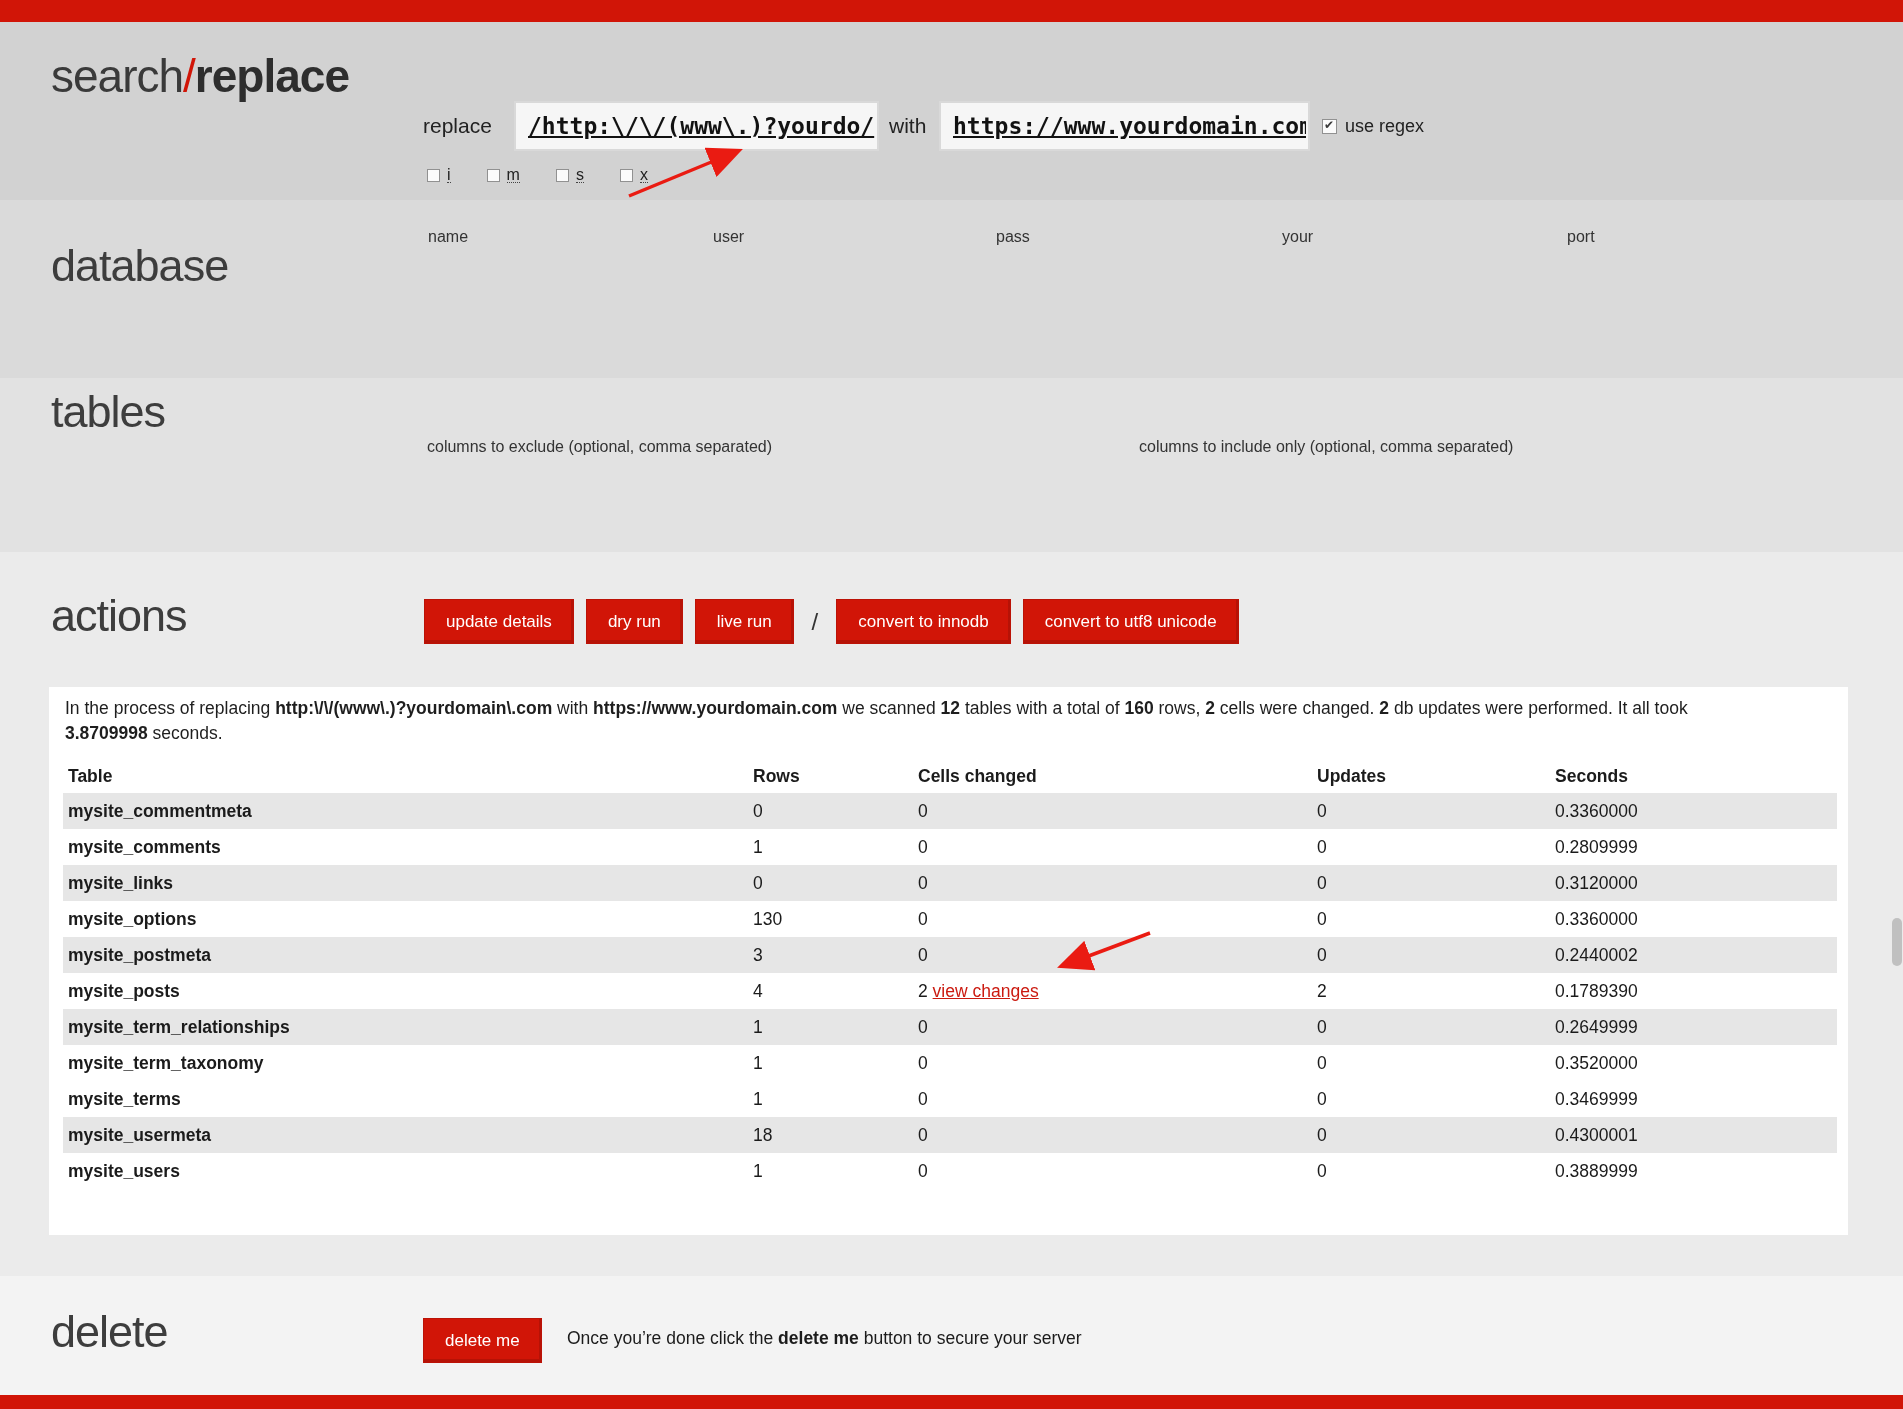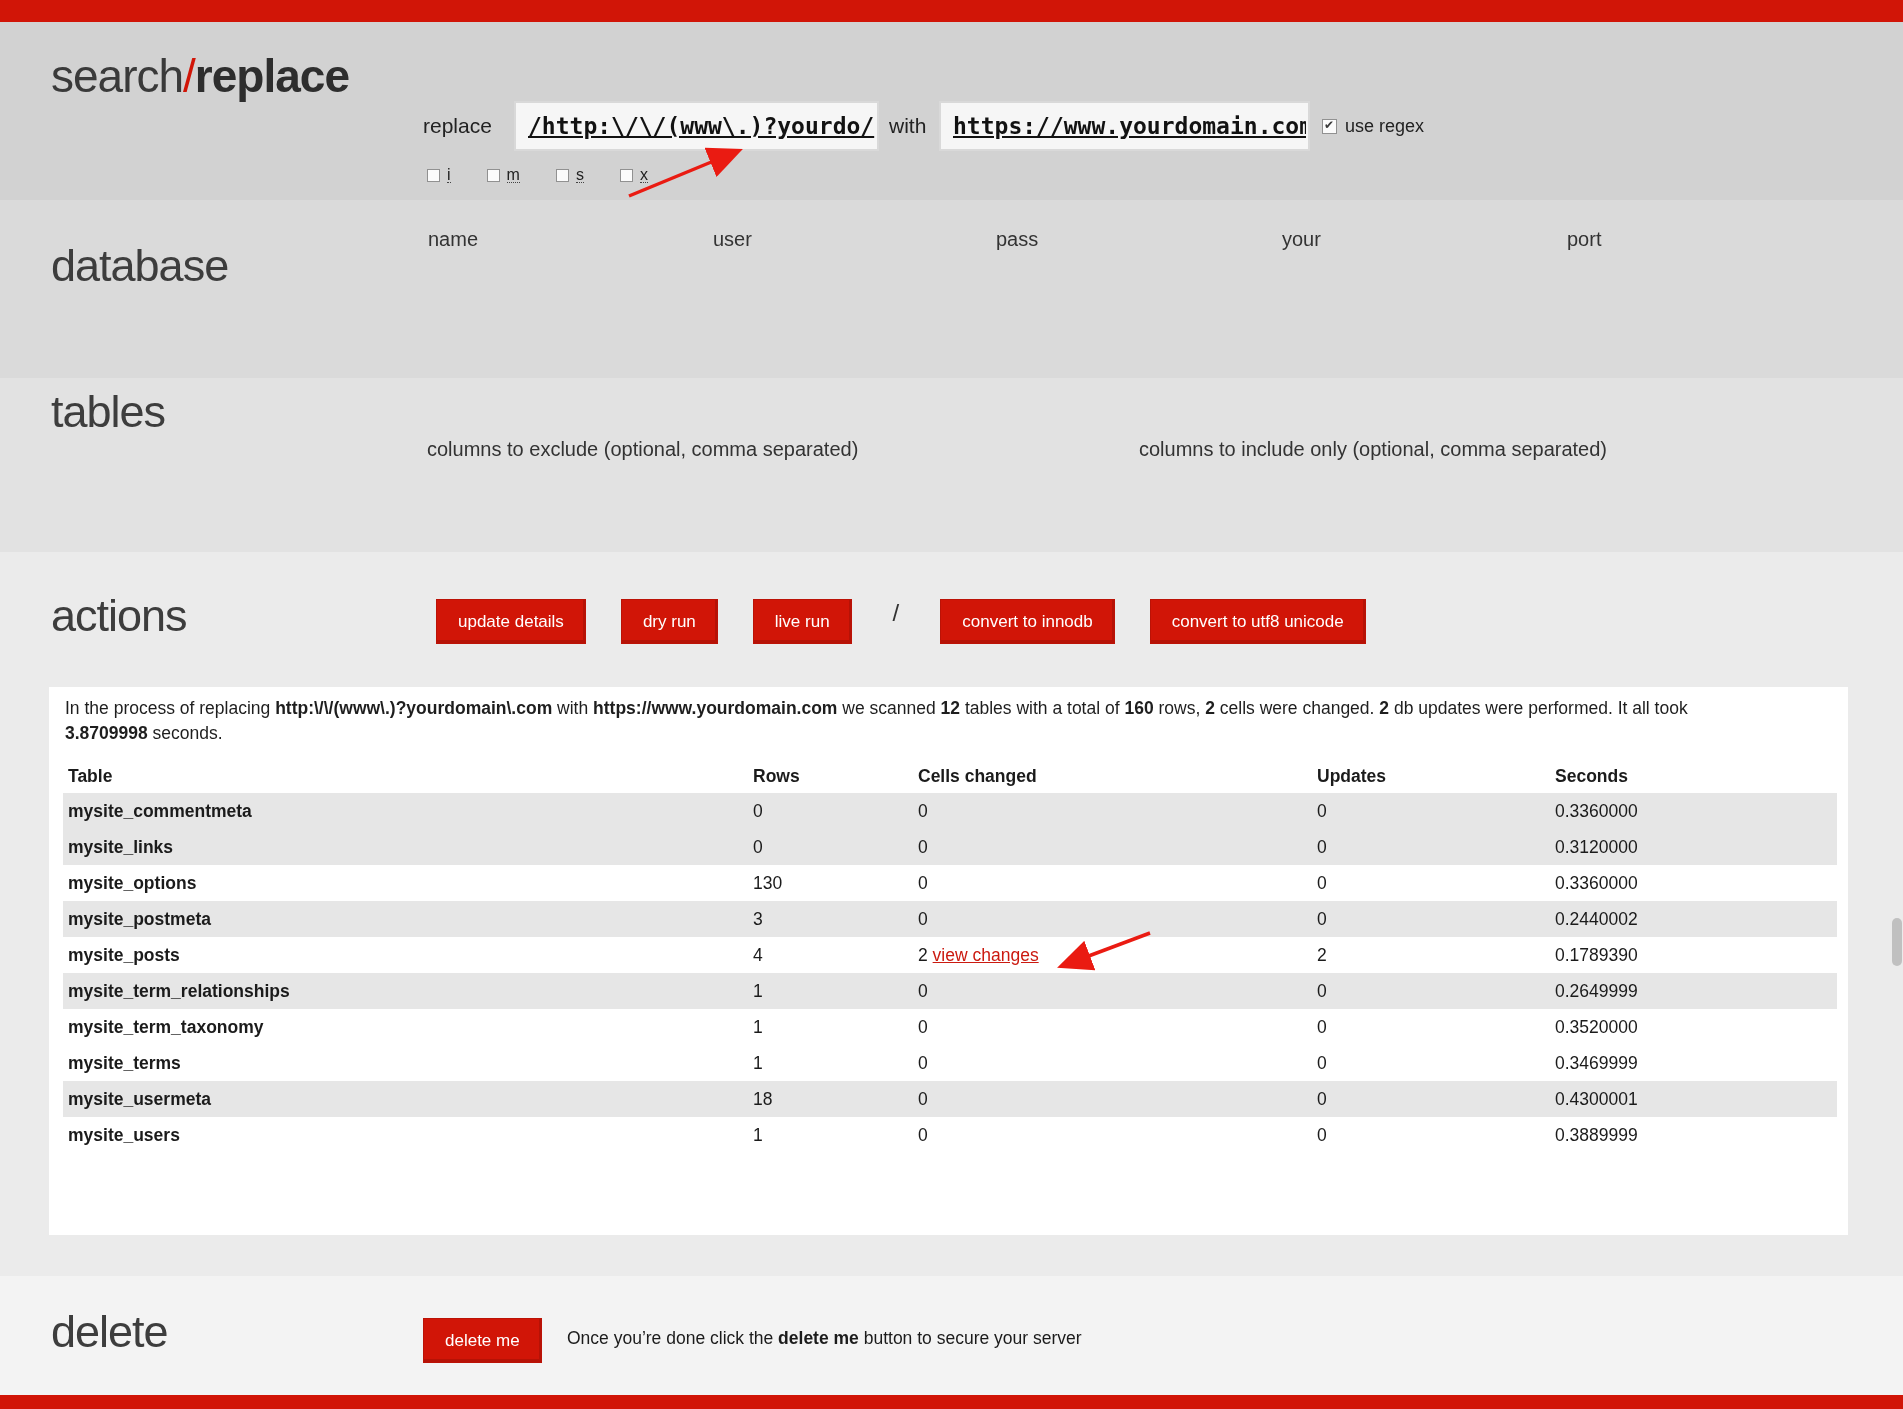--- a/index.html
+++ b/index.html
@@ -25,21 +25,21 @@
 
   .biglabel { position:absolute; top:79px; height:50px; line-height:50px; font-size:21px; color:#222; }
 
   .inp { background:#f6f6f6; border:2px solid #d9d9d9;
          font-family:"DejaVu Sans Mono", monospace; font-weight:bold; color:#121212; outline:none;text-decoration:underline; }
   .inp::placeholder { color:#9e9e9e; font-weight:normal; }
   .inp-big { position:absolute; top:79px; height:50px; font-size:23px; padding:0 2px 0 12px; }
   .inp-db  { position:absolute; top:254px; height:48px; width:255px; font-size:19px; padding:0 10px 0 14px; }
   .inp-col { position:absolute; top:456px; height:50px; font-size:18px; padding:0 10px 0 14px; }
 
-  .flabel { position:absolute; font-size:20px; color:#333; }
+  .flabel { position:absolute; font-size:16px; color:#333; }
 
   input[type=checkbox] { appearance:none; -webkit-appearance:none; width:15px; height:15px;
     border:1px solid #919191; background:#fbfbfb; position:relative; cursor:pointer; flex:0 0 auto; }
   input[type=checkbox].small { width:13px; height:13px; }
   input[type=checkbox]:checked::after { content:"\2714"; position:absolute; left:1px; top:-2px;
     font-size:12px; color:#3a3a3a; }
   input[type=radio] { appearance:none; -webkit-appearance:none; width:15px; height:15px;
     border:1px solid #8d8d8d; border-radius:50%; background:#fdfdfd; position:relative; cursor:pointer; flex:0 0 auto; }
   input[type=radio]:checked::after { content:""; position:absolute; left:3px; top:3px; right:3px; bottom:3px;
     border-radius:50%; background:#3f3f3f; }
@@ -47,21 +47,21 @@
   .useregex { position:absolute; left:1322px; top:79px; height:50px; display:flex; align-items:center;
     gap:8px; font-size:18px; color:#222; cursor:pointer; }
 
   .flags { position:absolute; left:427px; top:145px; display:flex; gap:36px; align-items:center; }
   .flag { display:flex; align-items:center; gap:7px; cursor:pointer; }
   .flag span { font-size:16px; color:#222; border-bottom:1px dotted #444; line-height:15px; }
 
   .radios { position:absolute; left:427px; top:396px; display:flex; gap:30px; align-items:center; }
   .radio-opt { display:flex; align-items:center; gap:8px; font-size:16.5px; color:#222; cursor:pointer; }
 
-  .btnrow { position:absolute; left:436px; top:47px; display:flex; gap:35px; align-items:flex-start; }
+  .btnrow { position:absolute; left:424px; top:47px; display:flex; gap:12px; align-items:center; }
   .btn { background:var(--red); color:#fff; border:1px solid rgba(0,0,0,0.10); height:45px; padding:0 21px;
     font-size:17px; font-family:"Liberation Sans", sans-serif; cursor:pointer;
     box-shadow: inset -2px -3px 0 rgba(0,0,0,0.13); white-space:nowrap; }
   .btnsep { font-size:24px; color:#333; padding:0 6px; }
 
   .panel { position:absolute; left:49px; top:135px; width:1799px; height:548px; background:#ffffff; }
   .summary { position:absolute; left:16px; top:9px; width:1766px; font-size:17.5px; line-height:24.5px; color:#1e1e1e; }
   .summary b { font-weight:bold; }
 
   .rtable { position:absolute; left:14px; top:72px; border-collapse:collapse; table-layout:fixed;
@@ -186,20 +186,27 @@
           </tr>
         </thead>
         <tbody>
             <tr class="stripe">
               <td class="tname">mysite_commentmeta</td>
               <td>0</td>
               <td>0</td>
               <td>0</td>
               <td>0.3360000</td>
             </tr>
+            <tr>
+              <td class="tname">mysite_comments</td>
+              <td>1</td>
+              <td>0</td>
+              <td>0</td>
+              <td>0.2809999</td>
+            </tr>
             <tr class="stripe">
               <td class="tname">mysite_links</td>
               <td>0</td>
               <td>0</td>
               <td>0</td>
               <td>0.3120000</td>
             </tr>
             <tr>
               <td class="tname">mysite_options</td>
               <td>130</td>

